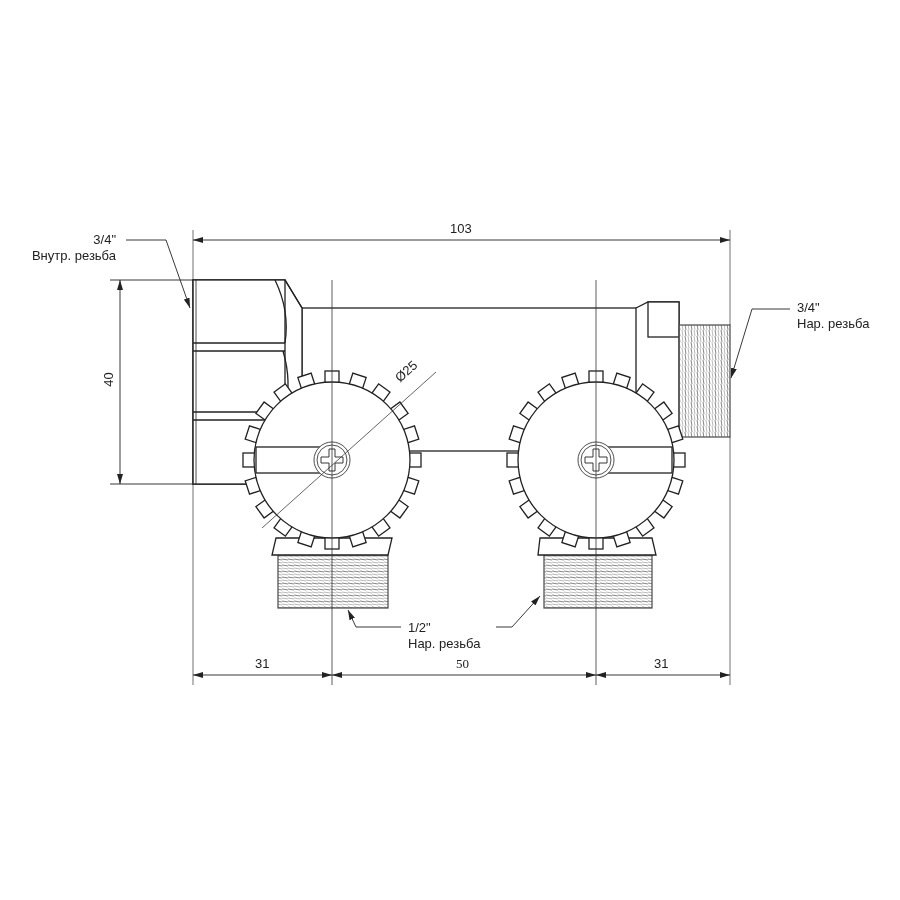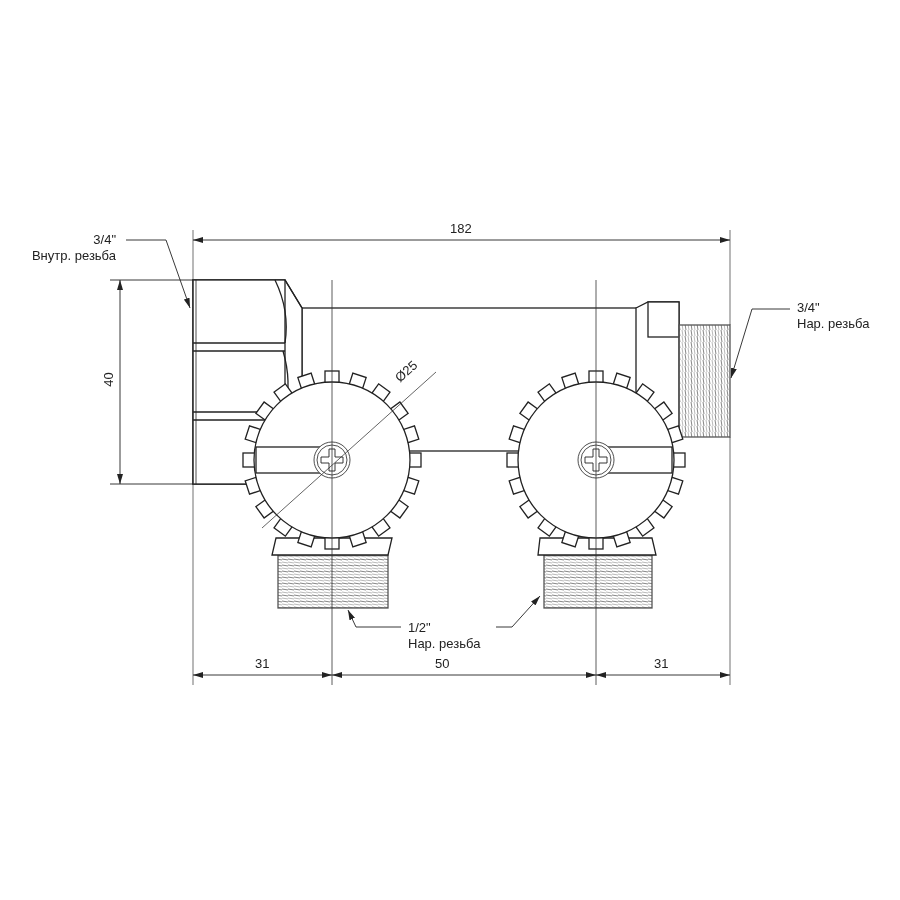--- a/index.html
+++ b/index.html
@@ -134,25 +134,25 @@
 
     <line x1="262" y1="528" x2="436" y2="372" stroke-width="0.7"></line>
 
     <polyline points="126,240 166,240 190,308" marker-end="url(#arr)"></polyline>
     <polyline points="790,309 752,309 731,378" marker-end="url(#arr)"></polyline>
     <polyline points="401,627 356,627 348,610" marker-end="url(#arr)"></polyline>
     <polyline points="496,627 512,627 540,596" marker-end="url(#arr)"></polyline>
   </g>
 </svg>
 
-<div class="dim" style="left:450px; top:221px;">182</div>
+<div class="dim" style="left:450px; top:221px;">103</div>
 <div class="dim rot" style="left:101px; top:372px;">40</div>
 <div class="dim" style="left:402px; top:370px; transform:rotate(-42deg); transform-origin:left bottom;">Ø25</div>
 <div class="dim" style="left:255px; top:656px;">31</div>
-<div class="dim" style="left:435px; top:656px;">50</div>
+<div class="dim" style="left:456px; top:656px;font-family:Liberation Serif, serif;">50</div>
 <div class="dim" style="left:654px; top:656px;">31</div>
 
 <div class="lbl" style="left:26px; top:232px; text-align:right; width:90px;">
   <div>3/4"</div>
   <div>Внутр. резьба</div>
 </div>
 <div class="lbl" style="left:797px; top:300px;">
   <div>3/4"</div>
   <div>Нар. резьба</div>
 </div>

